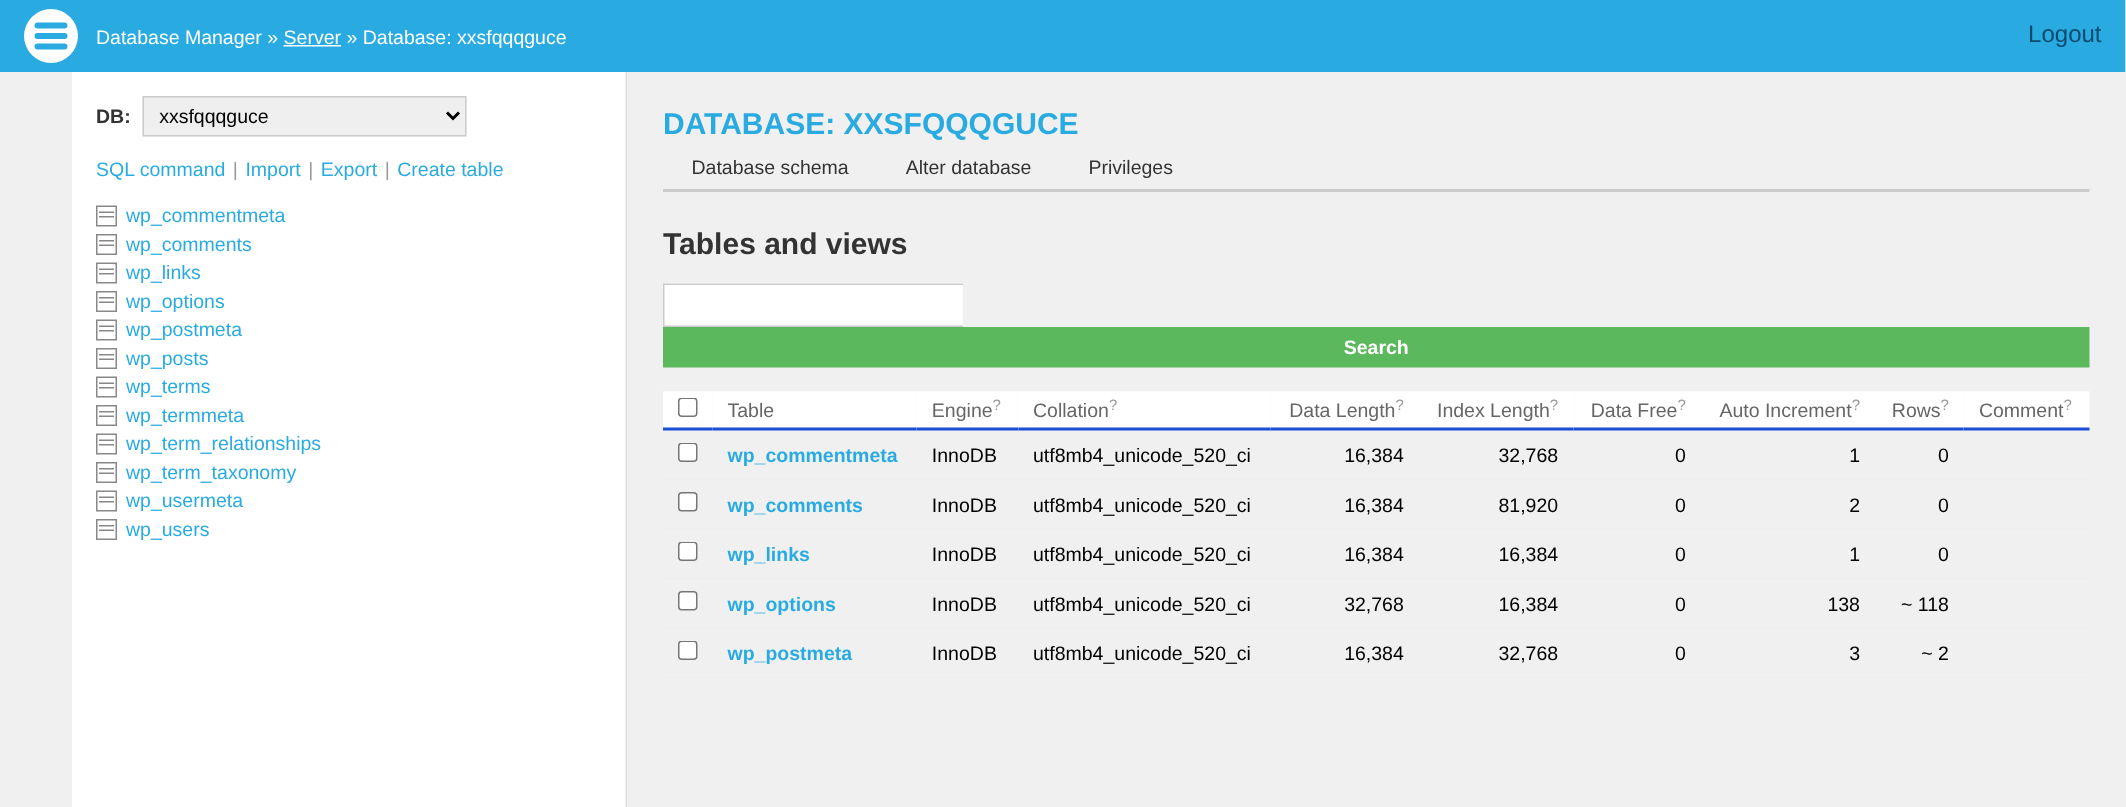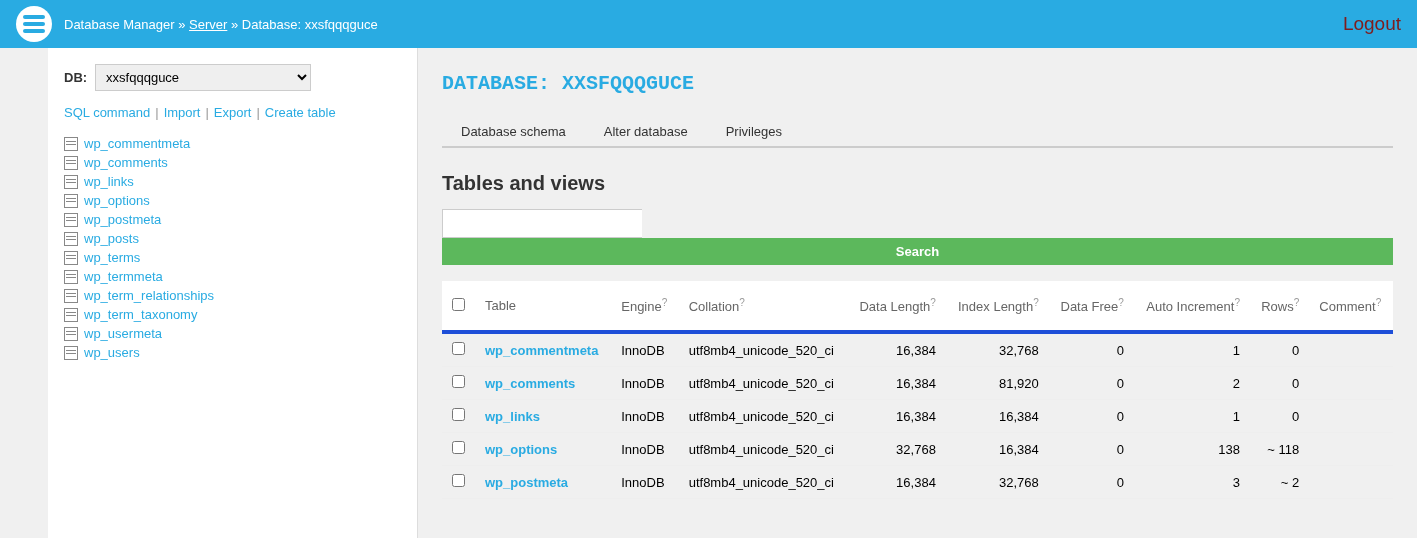--- a/index.html
+++ b/index.html
@@ -26,22 +26,22 @@
       content: '';
       display: block;
       width: 22px; height: 4px;
       background: #29abe2;
       border-radius: 2px;
       box-shadow: 0 -7px 0 #29abe2, 0 7px 0 #29abe2;
     }
     .breadcrumb { color: white; font-size: 13px; }
     .breadcrumb a { color: white; text-decoration: underline; cursor: pointer; }
     .logout-btn {
-      color: #7f1d1d; background: none; border: none; cursor: pointer;
-      font-size: 19px; text-decoration: none;
+      color: #0c4a6e; background: none; border: none; cursor: pointer;
+      font-size: 16px; text-decoration: none;
     }
 
     
     .layout { display: flex; min-height: calc(100vh - 48px); }
 
     
     .sidebar {
       width: 370px;
       background: white;
       padding: 16px;
@@ -82,21 +82,21 @@
       top: 3px; left: 1px; right: 1px;
       height: 1px; background: #888;
       box-shadow: 0 3px 0 #888;
     }
 
     
     .main { flex: 1; padding: 24px; }
 
     .db-title {
       color: #29abe2; font-size: 20px; font-weight: bold;
-      text-transform: uppercase; margin-bottom: 20px; font-family: Liberation Mono, monospace;
+      text-transform: uppercase; 
     }
 
     
     .tabs { display: flex; border-bottom: 2px solid #ccc; margin-bottom: 24px; }
     .tab {
       padding: 8px 18px; cursor: pointer; font-size: 13px; color: #333;
       border: 1px solid transparent; margin-bottom: -2px;
     }
 
     
@@ -108,22 +108,22 @@
       font-size: 13px; border-right: none;
     }
     .search-btn {
       background: #5cb85c; color: white; border: none; padding: 6px 16px;
       cursor: pointer; font-size: 13px; font-weight: bold;
     }
 
     
     .data-table { width: 100%; border-collapse: collapse; font-size: 13px; }
     .data-table th {
-      background: white; padding: 16px 10px; text-align: left;
-      border-bottom: 4px solid #1d4ed8; color: #666; font-weight: normal;
+      background: white; padding: 4px 10px; text-align: left;
+      border-bottom: 2px solid #1d4ed8; color: #666; font-weight: normal;
       white-space: nowrap;
     }
     .data-table td {
       padding: 8px 10px; border-bottom: 1px solid #eee;
       vertical-align: middle;
     }
     .data-table .check-col { width: 30px; text-align: center; }
     .data-table .table-name { font-weight: bold; color: #29abe2; cursor: pointer; }
     .data-table .num { text-align: right; }
     .superscript { font-size: 10px; color: #999; vertical-align: super; }

